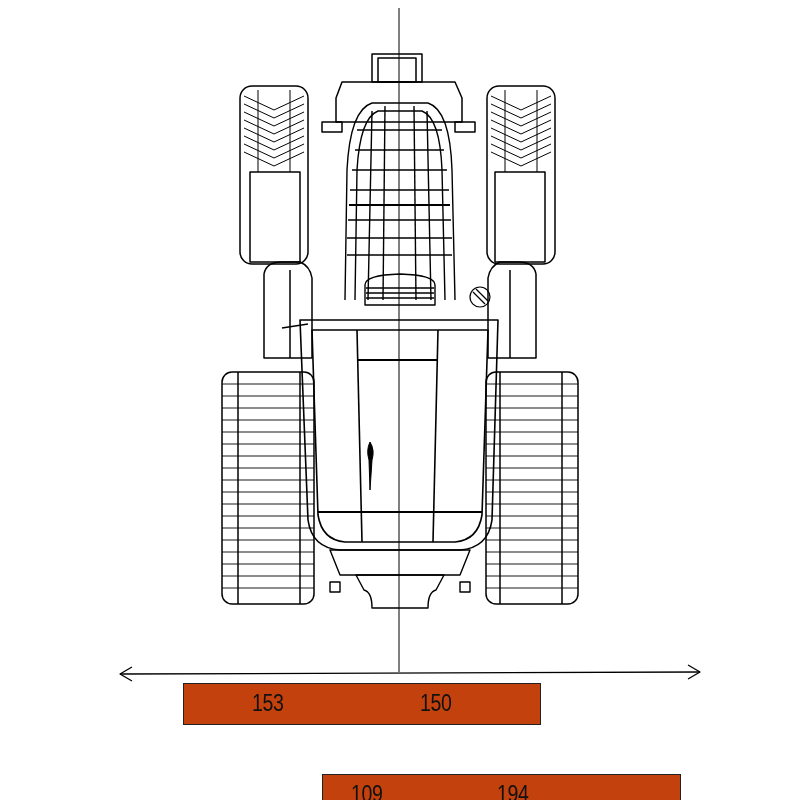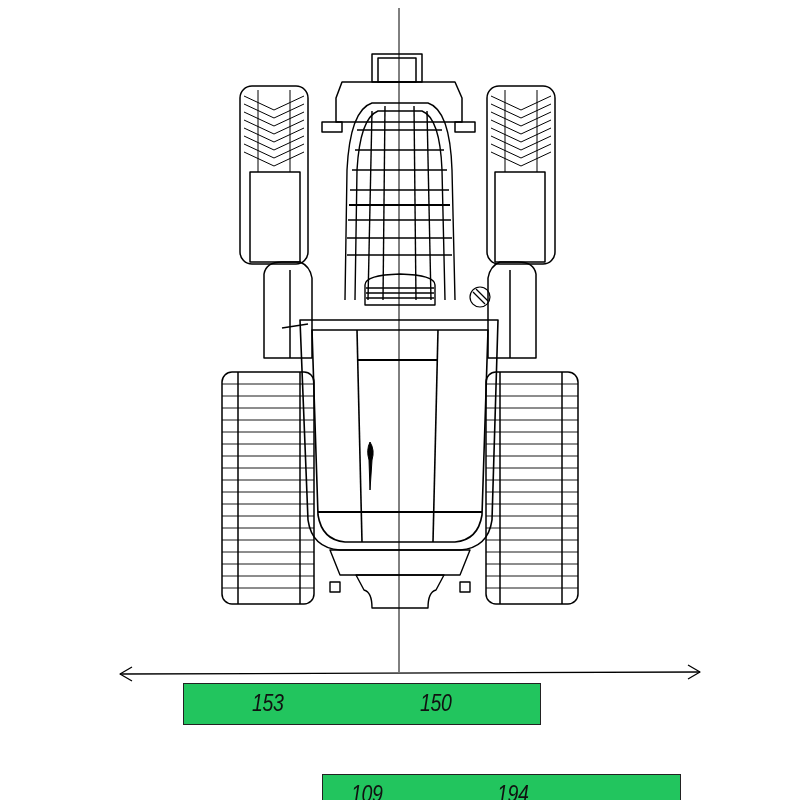--- a/index.html
+++ b/index.html
@@ -1,18 +1,18 @@
 <!DOCTYPE html>
 <html><head>
 <meta charset="utf-8">
 <style>
   html, body { margin: 0; padding: 0; background: #ffffff; }
   body { width: 800px; height: 800px; position: relative; overflow: hidden; font-family: "Liberation Sans", sans-serif; }
   #drawing { position: absolute; left: 0; top: 0; width: 800px; height: 800px; }
-  .dim-box { position: absolute; border: 1.5px solid #222; background: #22c55e; box-sizing: border-box; font-style: italic; }
+  .dim-box { position: absolute; border: 1.5px solid #222; background: #c2410c; box-sizing: border-box; }
   .dim-label { position: absolute; font-size: 23px; color: #111; font-family: "Liberation Sans", sans-serif; transform: scaleX(0.85); transform-origin: left top; letter-spacing: -0.5px; }
 </style>
 </head>
 <body>
 
 <svg id="drawing" viewBox="0 0 800 800" xmlns="http://www.w3.org/2000/svg" fill="none" stroke="#000" stroke-linejoin="round">
 
   <line x1="399" y1="8" x2="399" y2="672" stroke-width="1"></line>
 
   <g stroke-width="1.3">

